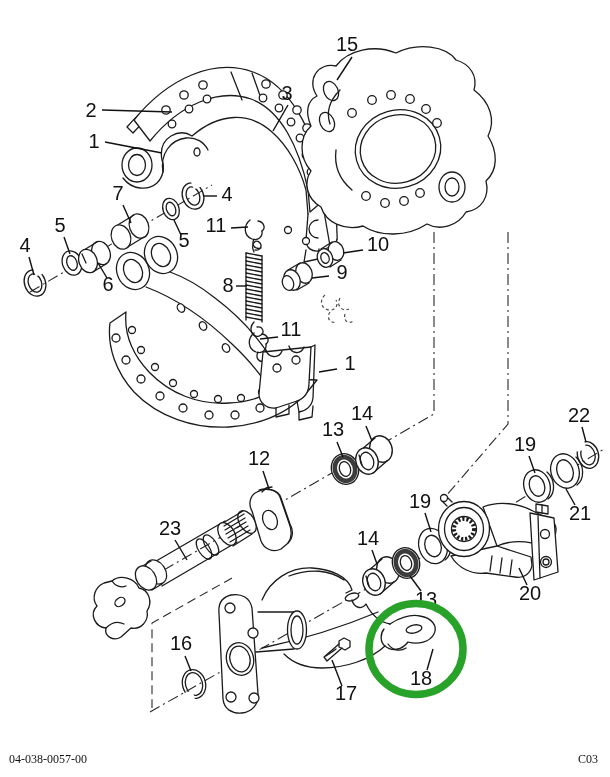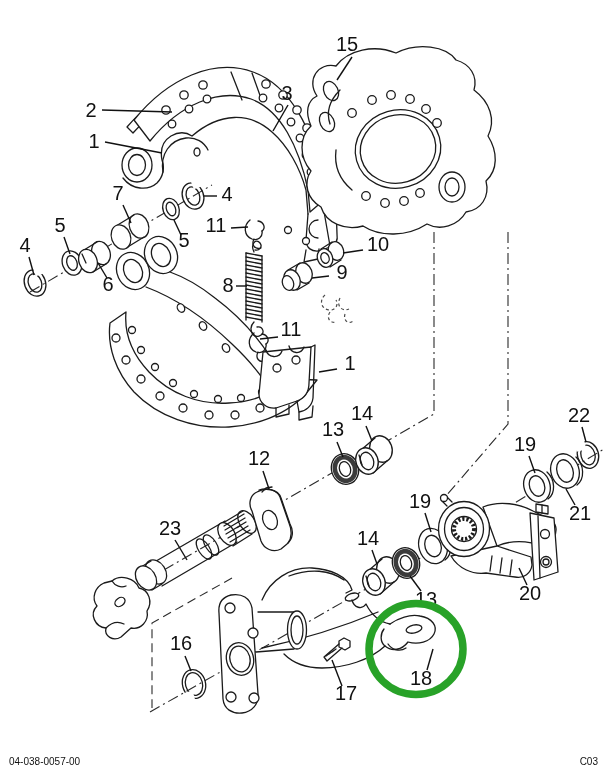--- a/index.html
+++ b/index.html
@@ -9,22 +9,22 @@
   svg *{vector-effect:non-scaling-stroke;}
   .ln{stroke:#1b1b1b;stroke-width:1.3;fill:none;stroke-linecap:round;stroke-linejoin:round;}
   .fw{stroke:#1b1b1b;stroke-width:1.3;fill:#ffffff;stroke-linejoin:round;}
   .dash{stroke:#2a2a2a;stroke-width:1.1;fill:none;stroke-dasharray:11 4 2 4;}
   .bdash{stroke:#2a2a2a;stroke-width:1.1;fill:none;stroke-dasharray:9 5;}
   .ghost{stroke:#4a4a4a;stroke-width:1.2;fill:none;stroke-dasharray:3 2.6;}
   .lead{stroke:#111;stroke-width:1.4;fill:none;}
   .callout{font-family:"Liberation Sans", sans-serif;font-size:20px;fill:#111;}
   .seal{stroke:#3b3b3b;stroke-width:4.6;fill:none;}
   .spl{stroke:#1b1b1b;stroke-width:4;fill:none;stroke-dasharray:2.2 1.9;}
-  .footer{position:absolute;bottom:10px;font-size:10px;color:#111;
-          font-family:Liberation Sans, sans-serif;}
+  .footer{position:absolute;bottom:10px;font-size:12px;color:#111;
+          font-family:Liberation Serif, serif;}
   .footer.left{left:9px;}
   .footer.right{right:12px;margin-top:16px;}
 </style>
 </head>
 <body>
 
 <div class="page">
 <svg width="610" height="777" viewBox="0 0 610 777">
 
   <g>

